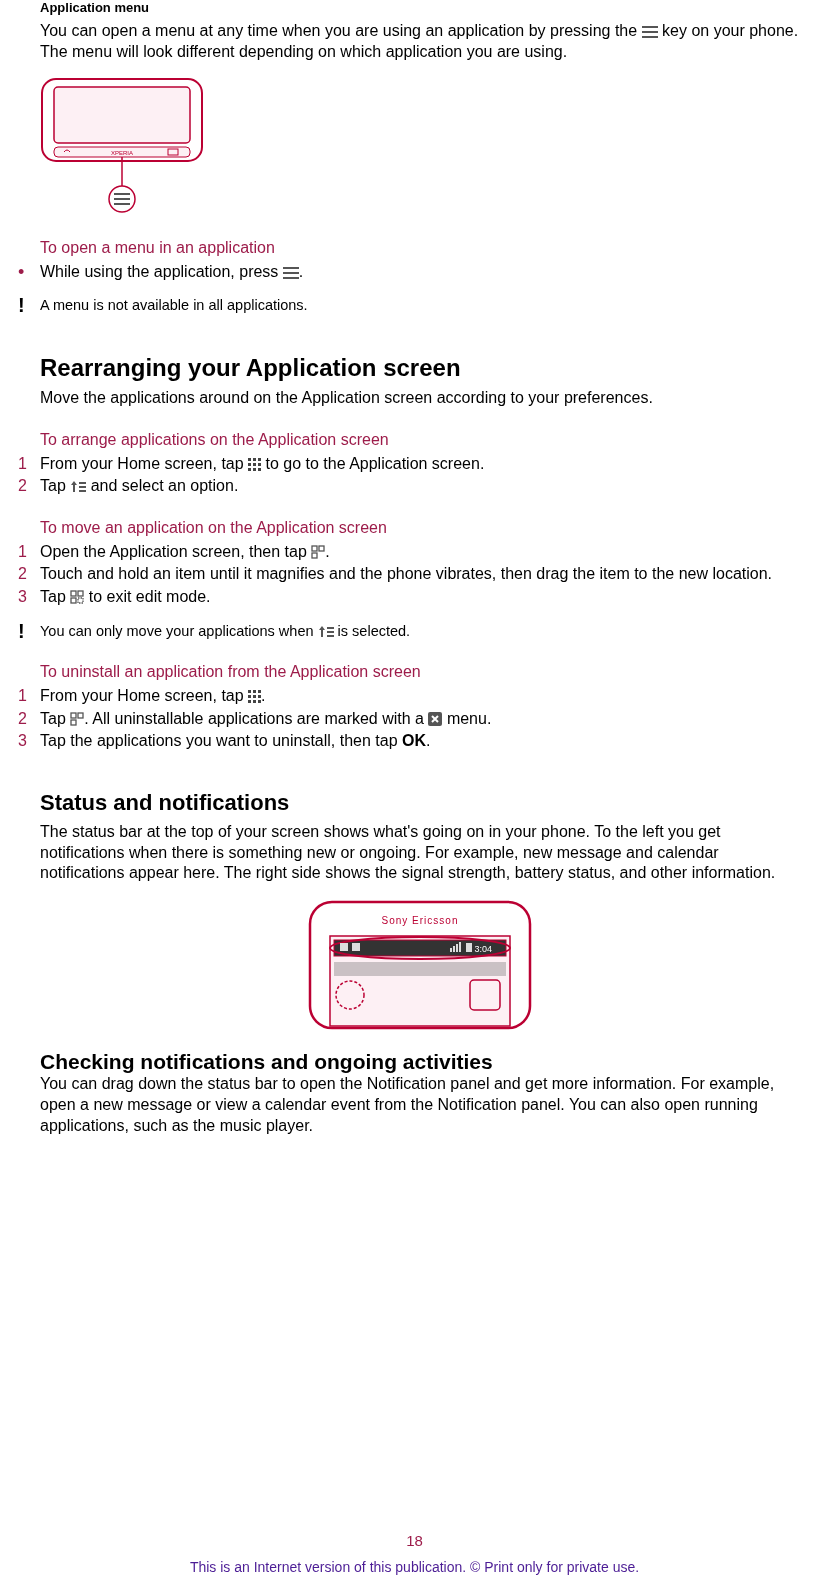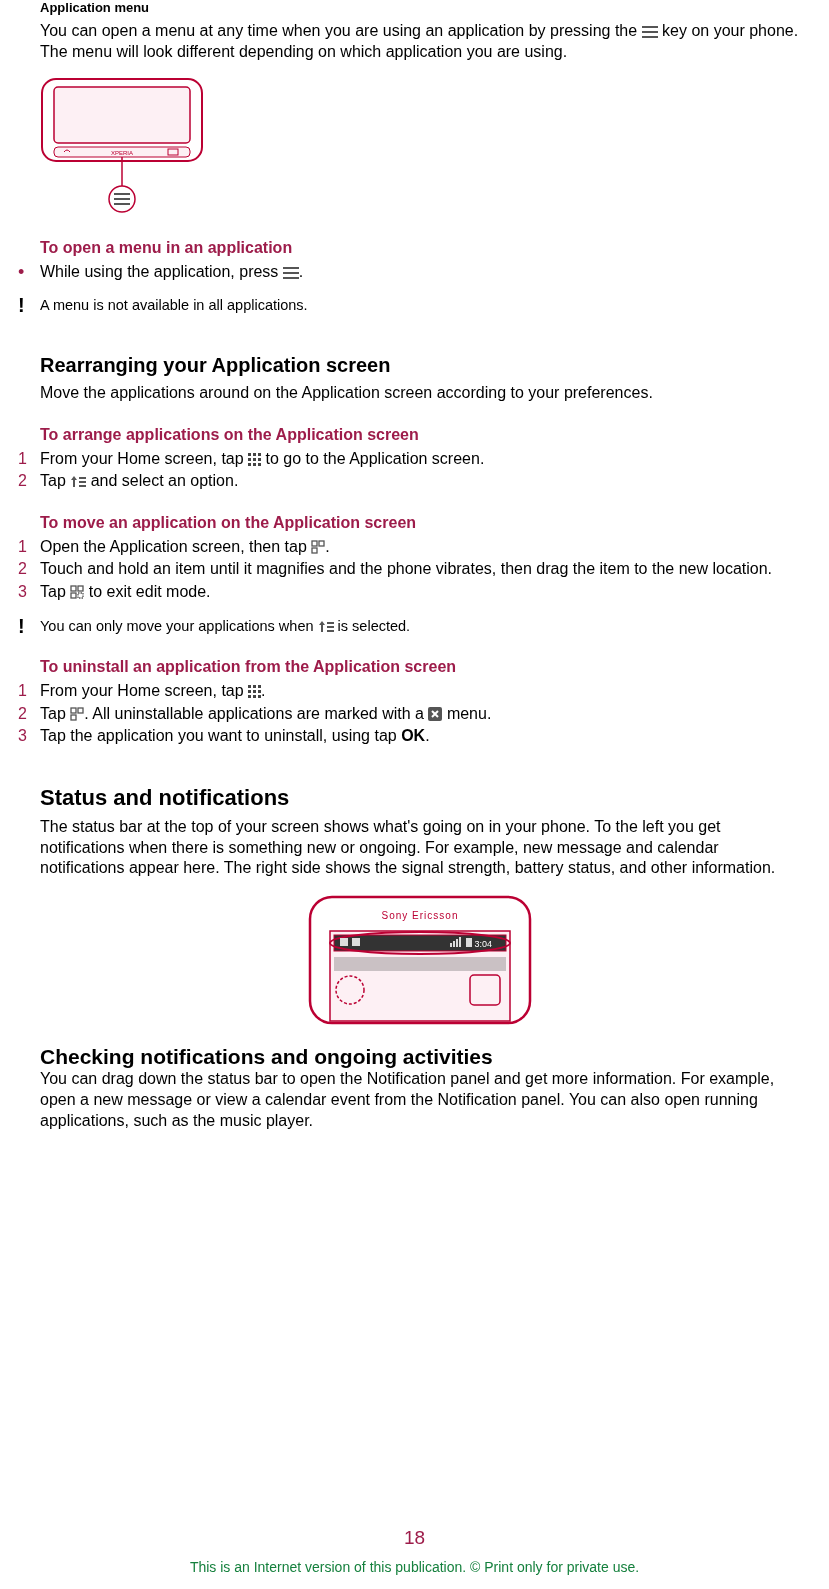--- a/index.html
+++ b/index.html
@@ -14,21 +14,21 @@
     min-height: 1589px;
   }
   .content { padding-left: 10px; }
   h2.main-heading {
     font-size: 13px;
     font-weight: bold;
     margin-bottom: 6px;
     color: #000;
   }
   h2.section-heading {
-    font-size: 20px;
+    font-size: 24px;
     font-weight: bold;
     margin-top: 38px;
     margin-bottom: 6px;
     color: #000;
   }
   h3.sub-heading {
     font-size: 21px;
     font-weight: bold;
     margin-top: 20px;
     color: #000;
@@ -37,21 +37,21 @@
     font-size: 16px;
     line-height: 1.3;
     color: #000;
     margin-bottom: 4px;
   }
   p.task-heading {
     font-size: 16px;
     color: #9d1c4a;
     margin-top: 22px;
     margin-bottom: 4px;
-    font-weight: bold;
+    font-weight: normal;
   }
   .step-row {
     display: flex;
     align-items: flex-start;
     font-size: 16px;
     line-height: 1.35;
     margin-bottom: 1px;
   }
   .step-row .num {
     color: #9d1c4a;
@@ -108,28 +108,28 @@
     width: 300px;
     text-align: center;
   }
   .status-illus svg { display: block; }
   .page-num {
     position: absolute;
     bottom: 40px;
     left: 0; right: 0;
     text-align: center;
     color: #9d1c4a;
-    font-size: 19px;
+    font-size: 15px;
   }
   .footer-note {
     position: absolute;
     bottom: 14px;
     left: 0; right: 0;
     text-align: center;
-    color: #15803d;
+    color: #4c1d95;
     font-size: 14px;
   }
   b { font-weight: bold; }
 </style>
 </head>
 <body>
 
 <svg width="0" height="0" style="position:absolute">
   <defs>
     <g id="ic-menu">
@@ -288,21 +288,21 @@
             <use href="#ic-edit"></use>
           </svg></span><span>. All uninstallable applications are marked with a </span>
       <span class="inline-icon"><svg width="14" height="14">
             <use href="#ic-x"></use>
           </svg></span><span> menu.</span>
     </span>
   </div>
   <div class="step-row">
     <span class="num">3</span>
     <span class="txt">
-      <span>Tap the application you want to uninstall, using tap </span><b>OK</b><span>.</span>
+      <span>Tap the applications you want to uninstall, then tap </span><b>OK</b><span>.</span>
     </span>
   </div>
 
   <h2 class="section-heading" style="font-size:22px;">Status and notifications</h2>
   <p class="body-text">The status bar at the top of your screen shows what's going on in your phone. To the left you get notifications when there is something new or ongoing. For example, new message and calendar notifications appear here. The right side shows the signal strength, battery status, and other information.</p>
 
   <div class="status-illus">
     <svg width="300" height="130" viewBox="0 0 300 130">
       <rect x="40" y="2" width="220" height="126" rx="22" fill="#fff" stroke="#b03" stroke-width="2.5"></rect>
       <rect x="60" y="36" width="180" height="90" fill="#fdf0f4" stroke="#b03" stroke-width="1.5"></rect>

